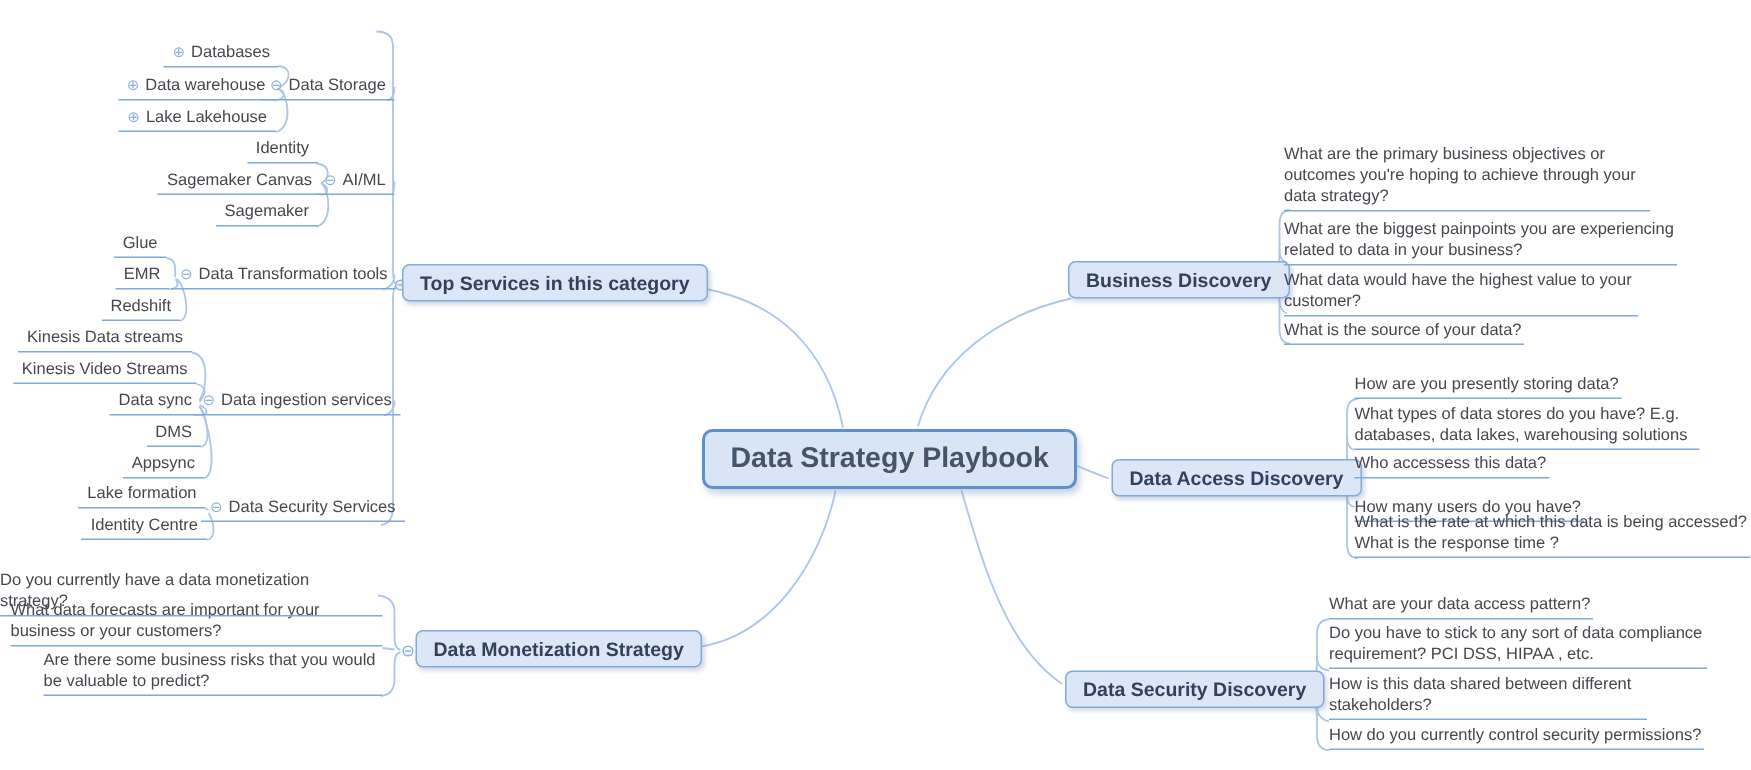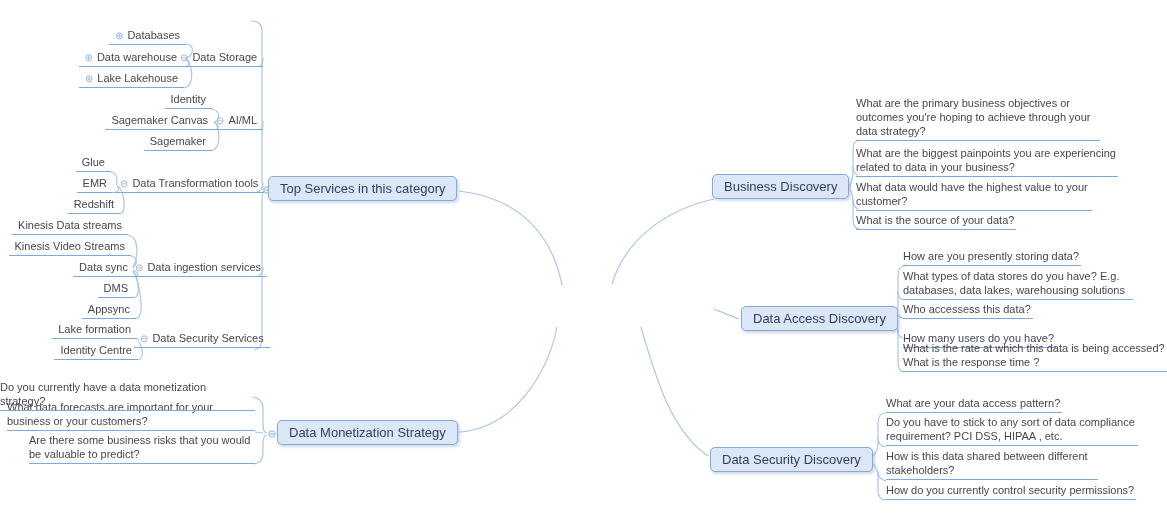--- a/index.html
+++ b/index.html
@@ -13,21 +13,21 @@
   .leaf,.branch{position:absolute;font-size:11px;line-height:13px;color:#46464e;
         white-space:nowrap;border-bottom:1.5px solid #7fa9db;
         padding:0 6px 2px 6px;display:flex;align-items:center;gap:4px;}
   .tickicon{color:#8fb2de;font-size:10px;line-height:11px;}
 
   .q{position:absolute;font-size:11px;line-height:14px;color:#46464e;
      border-bottom:1.5px solid #7fa9db;padding:0 2px 2px 0;display:inline-block;}
 
   .topic{position:absolute;background:#dbe7f7;border:1px solid #84aad8;border-radius:5px;
          padding:4px 11px;font-size:13px;color:#33415c;white-space:nowrap;
-         box-shadow:1.5px 2px 3px rgba(120,150,190,0.35);}
+         box-shadow:1.5px 2px 3px rgba(120,150,190,0.35);font-weight:bold;}
   .central{position:absolute;background:#d9e4f4;border:2px solid #6090cc;border-radius:7px;
          padding:7px 17px;font-size:19px;font-weight:600;color:#44546a;white-space:nowrap;
          box-shadow:2px 3px 4px rgba(120,150,190,0.4);}
 </style>
 </head>
 <body>
 
 <div class="stage">
 
   <svg class="wires" width="1167" height="513">
@@ -193,20 +193,21 @@
   </div>
   <div class="leaf" style="right:1030px;top:323px">
     <span>Lake formation</span>
   </div>
   <div class="leaf" style="right:1029px;top:344px">
     <span>Identity Centre</span>
   </div>
 
   <div class="topic" style="left:268px;top:176px">Top Services in this category</div>
 
+  <div class="central" style="left:468px;top:286px">Data Strategy Playbook</div>
 
   <div class="topic" style="left:277px;top:420px">Data Monetization Strategy</div>
 
   <div class="topic" style="left:712px;top:174px">Business Discovery</div>
 
   <div class="topic" style="left:741px;top:306px">Data Access Discovery</div>
 
   <div class="topic" style="left:710px;top:447px">Data Security Discovery</div>
 
   <div class="q" style="right:912px;top:400px;max-width:246px">What data forecasts are important for your business or your customers?</div>

